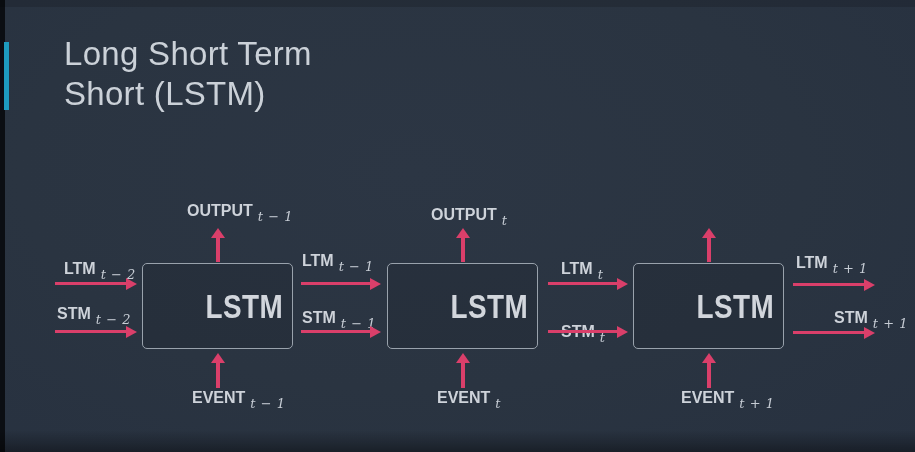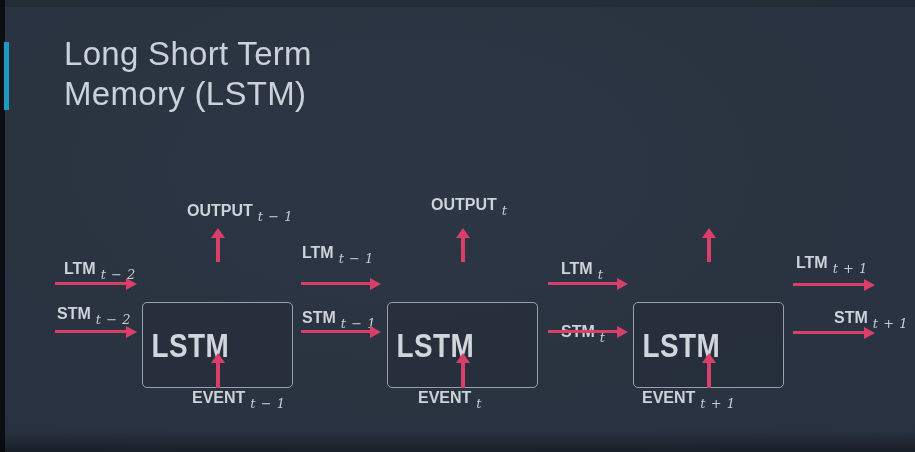--- a/index.html
+++ b/index.html
@@ -18,21 +18,21 @@
     background:linear-gradient(to bottom, rgba(0,0,0,0) 0%, rgba(0,0,0,0.22) 60%, rgba(0,0,0,0.38) 100%);}
   .accent{position:absolute;left:4px;top:42px;width:5px;height:68px;background:var(--accent-teal);}
   .title{
     position:absolute;left:64px;top:34px;margin:0;
     font-size:33px;line-height:40px;font-weight:300;letter-spacing:0.3px;
     color:#cbd1d8;
   }
   .box{
     position:absolute;top:263px;width:151px;height:86px;box-sizing:border-box;
     border:1px solid var(--box-border);border-radius:5px;background:rgba(0,0,0,0.08);
-    display:flex;align-items:center;justify-content:flex-start;margin-top:39px;
+    display:flex;align-items:center;justify-content:flex-end;
   }
   .box-label{
     font-size:34px;font-weight:bold;color:#d2d6dc;letter-spacing:0.5px;
     transform:scaleX(0.82);
   }
   .lbl{
     position:absolute;line-height:1;font-size:16px;font-weight:bold;
     color:var(--text);white-space:nowrap;
   }
   .sub{
@@ -56,41 +56,41 @@
 </head>
 <body>
 
 <div class="canvas">
 
   <div class="edge-left"></div>
   <div class="band-top"></div>
   <div class="band-bottom"></div>
 
   <div class="accent"></div>
-  <h1 class="title"><span>Long Short Term</span><br><span>Memory (LSTM)</span></h1>
+  <h1 class="title"><span>Long Short Term</span><br><span>Short (LSTM)</span></h1>
 
   <div class="box" style="left:142px">
     <span class="box-label">LSTM</span>
   </div>
   <div class="box" style="left:387px">
     <span class="box-label">LSTM</span>
   </div>
   <div class="box" style="left:633px">
     <span class="box-label">LSTM</span>
   </div>
 
   <div class="lbl" style="left:187px;top:203px"><span>OUTPUT</span><span class="sub">t − 1</span></div>
-  <div class="lbl" style="left:431px;top:197px"><span>OUTPUT</span><span class="sub">t</span></div>
+  <div class="lbl" style="left:431px;top:207px"><span>OUTPUT</span><span class="sub">t</span></div>
 
   <div class="lbl" style="left:192px;top:390px"><span>EVENT</span><span class="sub">t − 1</span></div>
-  <div class="lbl" style="left:418px;top:390px"><span>EVENT</span><span class="sub">t</span></div>
-  <div class="lbl" style="left:642px;top:390px"><span>EVENT</span><span class="sub">t + 1</span></div>
+  <div class="lbl" style="left:437px;top:390px"><span>EVENT</span><span class="sub">t</span></div>
+  <div class="lbl" style="left:681px;top:390px"><span>EVENT</span><span class="sub">t + 1</span></div>
 
   <div class="lbl" style="left:64px;top:261px"><span>LTM</span><span class="sub">t − 2</span></div>
-  <div class="lbl" style="left:302px;top:245px"><span>LTM</span><span class="sub">t − 1</span></div>
+  <div class="lbl" style="left:302px;top:253px"><span>LTM</span><span class="sub">t − 1</span></div>
   <div class="lbl" style="left:561px;top:261px"><span>LTM</span><span class="sub">t</span></div>
   <div class="lbl" style="left:796px;top:255px"><span>LTM</span><span class="sub">t + 1</span></div>
 
   <div class="lbl" style="left:57px;top:306px"><span>STM</span><span class="sub">t − 2</span></div>
   <div class="lbl" style="left:302px;top:310px"><span>STM</span><span class="sub">t − 1</span></div>
   <div class="lbl" style="left:561px;top:324px"><span>STM</span><span class="sub">t</span></div>
   <div class="lbl" style="left:834px;top:310px"><span>STM</span><span class="sub">t + 1</span></div>
 
   <div class="h-arrow" style="left:55px;top:282px;width:71px"></div>
   <div class="h-arrow" style="left:301px;top:282px;width:69px"></div>

